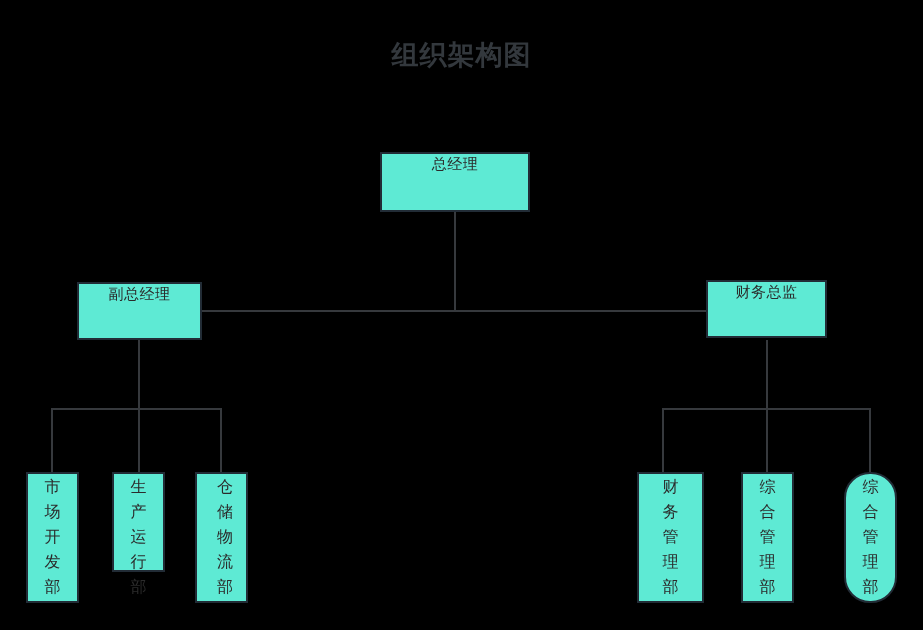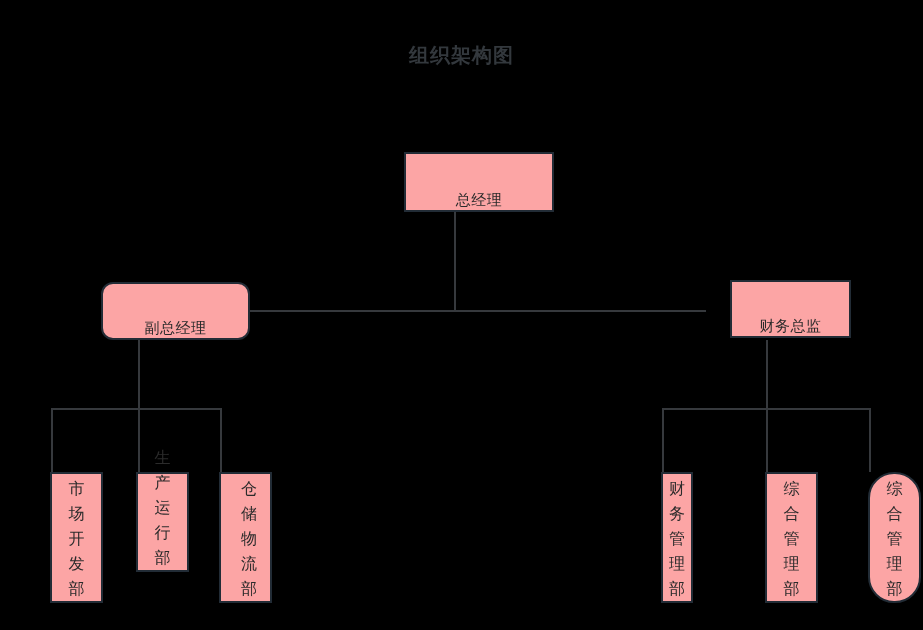--- a/index.html
+++ b/index.html
@@ -16,47 +16,46 @@
     font-family: "DejaVu Sans", "Liberation Sans", sans-serif;
   }
 
   
   .chart-title {
     position: absolute;
     left: 0;
     top: 40px;
     width: 923px;
     text-align: center;
-    font-size: 20px;
+    font-size: 27px;
     font-weight: 700;
     color: #33383d;
     letter-spacing: 1px;
     line-height: 30px;
     white-space: nowrap;
   }
 
   
   .line {
     position: absolute;
     background: #36393d;
   }
   .line.v { width: 2px; }
   .line.h { height: 2px; }
 
   
   .node {
     position: absolute;
     box-sizing: border-box;
-    background: #fca5a5;
+    background: #5eead4;
     border: 2px solid #222c36;
     display: flex;
-    align-items: flex-end;
+    align-items: flex-start;
     justify-content: center;
     color: #2b2b2b;
-    margin-left: 24px;
   }
   .node-label {
     display: block;
     text-align: center;
   }
 
   
   .node.wide .node-label {
     font-size: 15px;
     line-height: 20px;
@@ -93,38 +92,38 @@
   <div class="line v" style="left:766px; top:340px; height:70px;"></div>
   <div class="line h" style="left:662px; top:408px; width:208px;"></div>
   <div class="line v" style="left:662px; top:408px; height:64px;"></div>
   <div class="line v" style="left:766px; top:408px; height:64px;"></div>
   <div class="line v" style="left:869px; top:408px; height:64px;"></div>
 
   <div class="node wide" style="left:380px; top:152px; width:150px; height:60px;">
     <span class="node-label">总经理</span>
   </div>
 
-  <div class="node wide" style="left:77px; top:282px; width:149px; height:58px;border-radius:12px;">
+  <div class="node wide" style="left:77px; top:282px; width:125px; height:58px;">
     <span class="node-label">副总经理</span>
   </div>
   <div class="node wide" style="left:706px; top:280px; width:121px; height:58px;">
     <span class="node-label">财务总监</span>
   </div>
 
   <div class="node leaf" style="left:26px; top:472px; width:53px; height:131px;">
     <span class="node-label">市场开发部</span>
   </div>
   <div class="node leaf" style="left:112px; top:472px; width:53px; height:100px;">
     <span class="node-label">生产运行部</span>
   </div>
   <div class="node leaf" style="left:195px; top:472px; width:53px; height:131px;padding-left:7px;">
     <span class="node-label">仓储物流部</span>
   </div>
 
-  <div class="node leaf" style="left:637px; top:472px; width:32px; height:131px;">
+  <div class="node leaf" style="left:637px; top:472px; width:67px; height:131px;">
     <span class="node-label">财务管理部</span>
   </div>
   <div class="node leaf" style="left:741px; top:472px; width:53px; height:131px;">
     <span class="node-label">综合管理部</span>
   </div>
   <div class="node leaf" style="left:844px; top:472px; width:53px; height:131px;border-radius:26px;">
     <span class="node-label">综合管理部</span>
   </div>
 
 </div>

